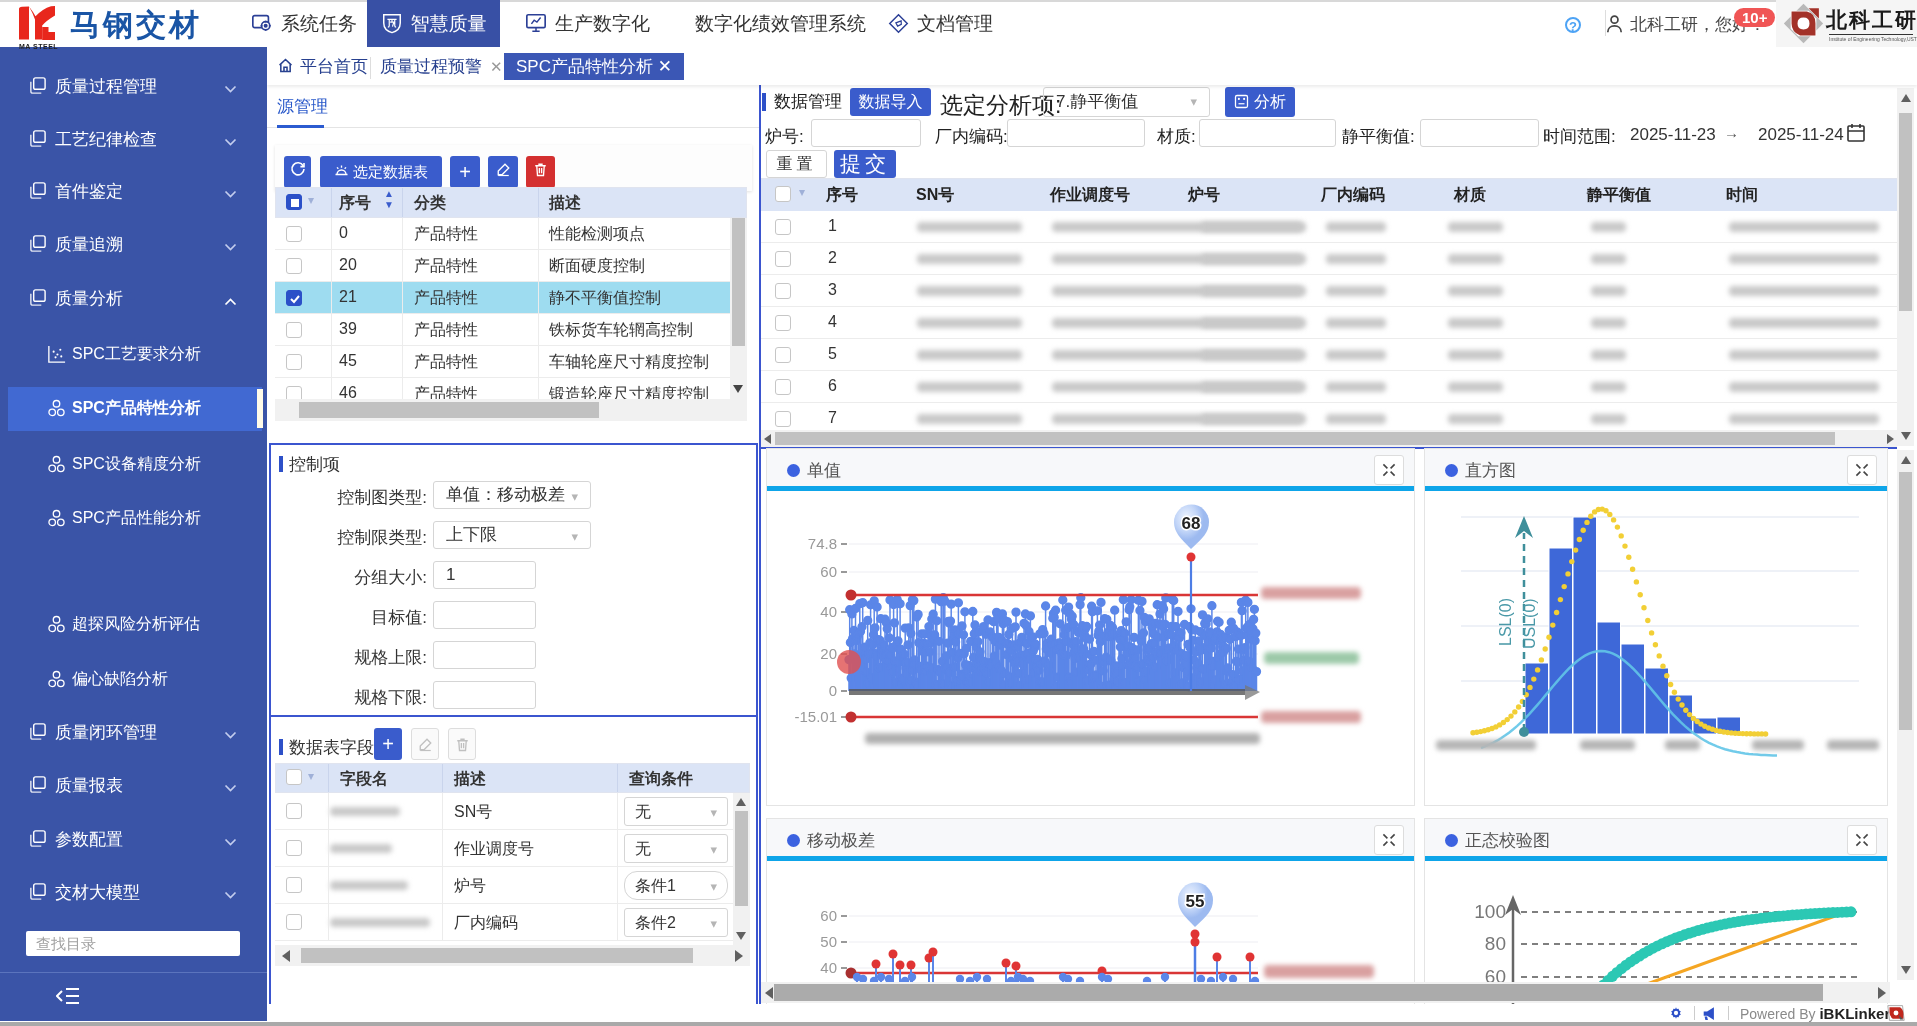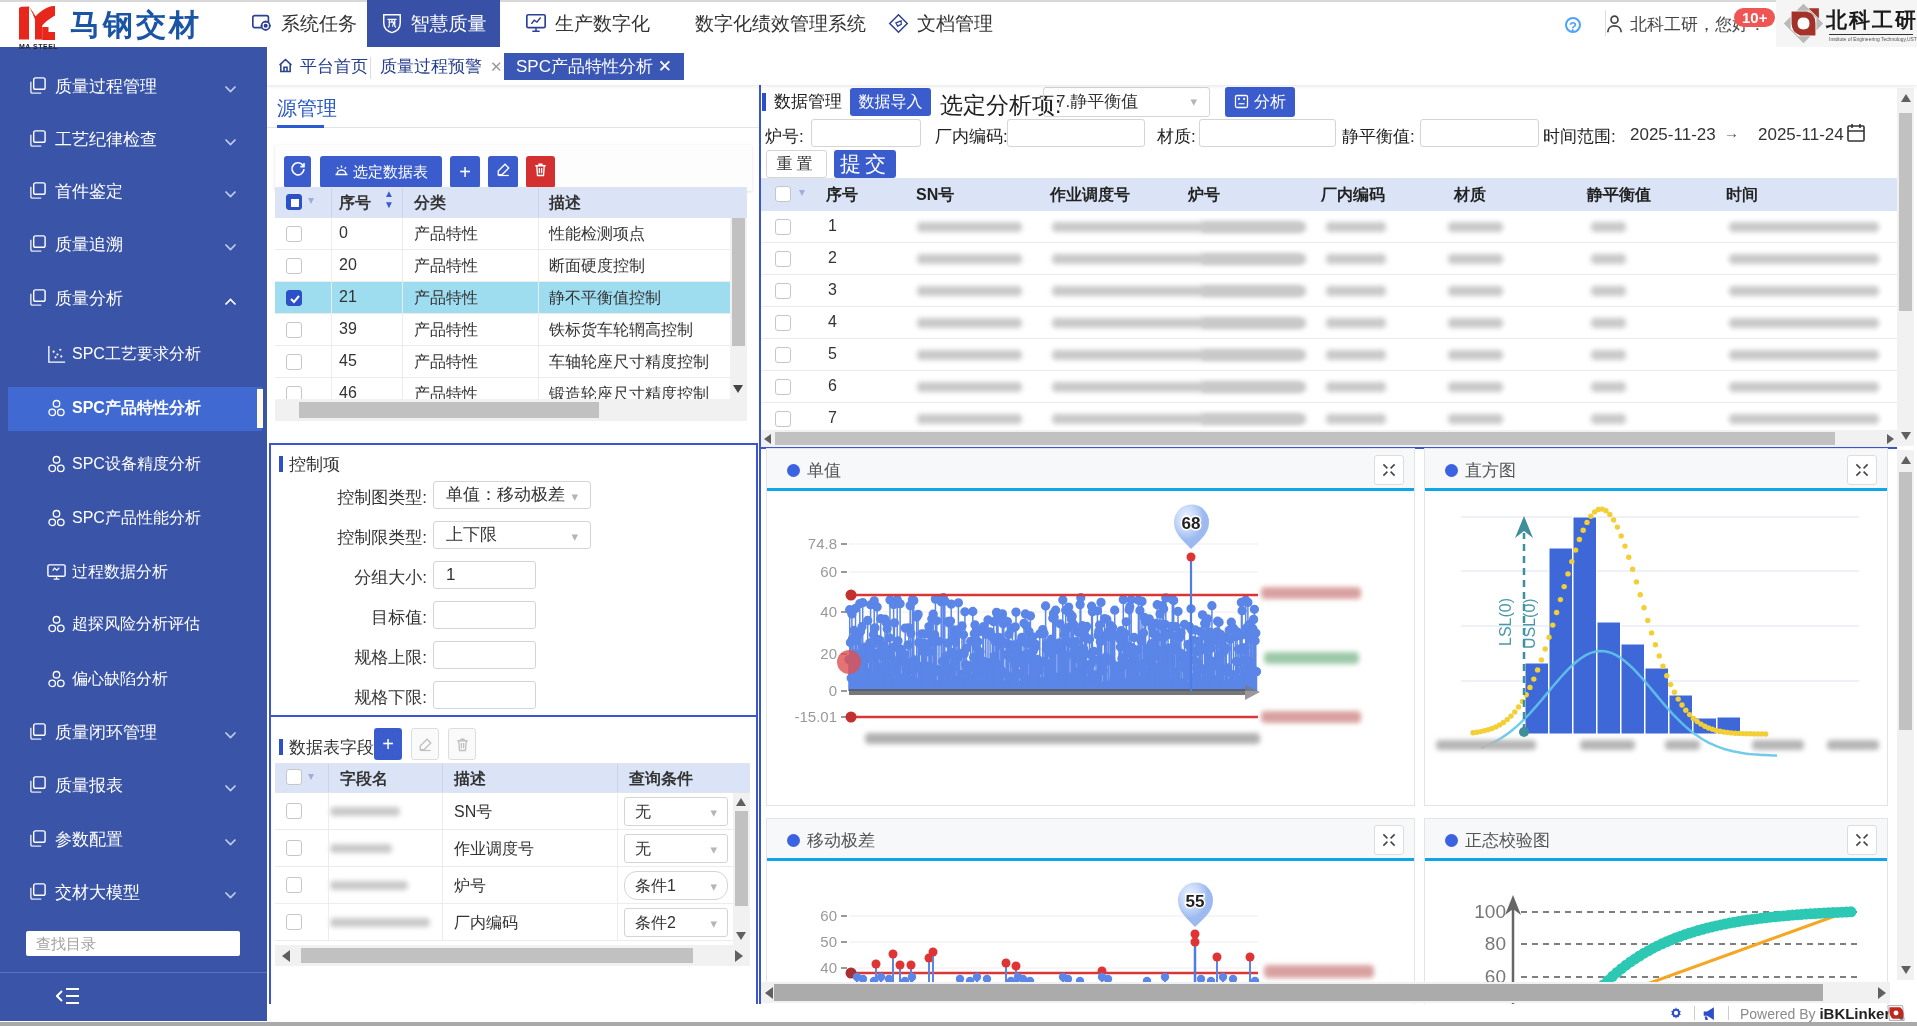--- a/index.html
+++ b/index.html
@@ -33,41 +33,41 @@
 #side-div { position:absolute; left:0px; top:925px; width:267px; height:1px; background:#5b74bd; }
 
 #tabbar { position:absolute; left:267px; top:47px; width:1650px; height:38px; background:#fff; z-index:10; box-shadow:0 2px 3px rgba(0,0,0,.08); }
 .tab { position:absolute; top:6px; height:27px; line-height:27px; font-size:17px; color:#2a2a2a; }
 .tab-x { color:#999; margin-left:8px; font-size:15px; }
 .tab-sep { position:absolute; top:10px; width:1px; height:22px; background:#ddd; }
 .tab-active { background:#3b57b5; color:#fff; text-align:center; }
 
 #leftcol { position:absolute; left:267px; top:85px; width:493px; height:941px; background:#fff; }
 #vdiv { position:absolute; left:759px; top:85px; width:2px; height:921px; background:#3b55cf; z-index:5; }
-.srctitle { position:absolute; left:10px; top:10px; font-size:20px; color:#2757c9; }
+.srctitle { position:absolute; left:10px; top:10px; font-size:17px; color:#2757c9; }
 .srcunder { position:absolute; left:10px; top:40px; width:47px; height:3px; background:#2b5bd0; }
 .tbtn { position:absolute; top:65px; height:32px; border-radius:3px; background:#3a5ccc; color:#fff; font-size:16px; text-align:center; line-height:32px; }
 .grid-head { position:absolute; background:#dbe4f6; border:1px solid #e0e4ef; font-weight:bold; font-size:16px; color:#222; }
 .cell { position:absolute; font-size:16px; color:#333; }
 .cb { position:absolute; width:16px; height:16px; border:1px solid #c6c6c6; border-radius:3px; background:#fff; }
 .cb-on { background:#2b50c8; border-color:#2b50c8; }
 .hsb { position:absolute; background:#f1f1f1; }
 .hsb .thumb { position:absolute; background:#c1c1c1; }
 .panel-b { position:absolute; border:2px solid #3b55cf; }
 .ptitle { font-size:17px; color:#333; }
 .pbar { display:inline-block; width:4px; height:16px; background:#2d50c8; margin-right:6px; vertical-align:-2px; }
 .flabel { position:absolute; font-size:17px; color:#333; text-align:right; width:150px; }
 .finput { position:absolute; height:28px; border:1px solid #d5d5d5; border-radius:3px; background:#fff; font-size:17px; color:#333; line-height:26px; padding-left:12px; }
 .varrow { color:#b5b5b5; font-size:13px; position:absolute; }
 .blur1 { position:absolute; background:#c9c9c9; border-radius:4px; filter:blur(2.5px); }
 
 #rightcol { position:absolute; left:761px; top:85px; width:1136px; height:941px; background:#fff; }
 
 .card { position:absolute; border:1px solid #e4e4e4; background:#fff; }
-.chead { position:absolute; left:0; top:0; right:0; height:42px; background:#f7f8fa; border-bottom:3px solid #0ea5e9; }
+.chead { position:absolute; left:0; top:0; right:0; height:42px; background:#f7f8fa; border-bottom:5px solid #0ea5e9; }
 .cdot { position:absolute; left:20px; top:15px; width:13px; height:13px; border-radius:50%; background:#3b62e0; }
 .ctit { position:absolute; left:40px; top:10px; font-size:17px; color:#555; }
 .cexp { position:absolute; right:10px; top:6px; width:30px; height:30px; border:1px solid #ddd; border-radius:3px; background:#fff; }
 
 .vsb { position:absolute; width:17px; background:#f1f1f1; }
 .vsb .vth { position:absolute; left:2px; width:13px; background:#c1c1c1; }
 .sbarrow { position:absolute; width:0; height:0; }
 #statusbar { position:absolute; left:267px; top:1004px; width:1650px; height:18px; background:#fff; z-index:6; }
 #botline { position:absolute; left:0; top:1022px; width:1917px; height:4px; background:#a9a9a9; }
 </style>
@@ -206,28 +206,20 @@
         </svg></span>
       <span class="tx">SPC设备精度分析</span>
     </div>
   <div class="s-item" style="top:450px;">
       <span class="ic"><svg width="21" height="21" viewBox="0 0 22 22" fill="none" stroke="#fff" stroke-width="1.4">
           <circle cx="11" cy="6" r="3.4"></circle>
           <circle cx="6.5" cy="15" r="3.4"></circle>
           <circle cx="15.5" cy="15" r="3.4"></circle>
         </svg></span>
       <span class="tx">SPC产品性能分析</span>
-    </div>
-  <div class="s-item" style="top:504px;">
-      <span class="ic"><svg width="21" height="21" viewBox="0 0 22 22" fill="none" stroke="#fff" stroke-width="1.5">
-          <rect x="2" y="3" width="18" height="12" rx="1.5"></rect>
-          <path d="M7 9l2-2.5 2.5 2L14 6" stroke-width="1.3"></path>
-          <path d="M8 18h6M11 15v3" stroke-width="1.3"></path>
-        </svg></span>
-      <span class="tx">过程数据分析</span>
     </div>
   <div class="s-item" style="top:556px;">
       <span class="ic"><svg width="21" height="21" viewBox="0 0 22 22" fill="none" stroke="#fff" stroke-width="1.4">
           <circle cx="11" cy="6" r="3.4"></circle>
           <circle cx="6.5" cy="15" r="3.4"></circle>
           <circle cx="15.5" cy="15" r="3.4"></circle>
         </svg></span>
       <span class="tx">超探风险分析评估</span>
     </div>
   <div class="s-item" style="top:611px;">

